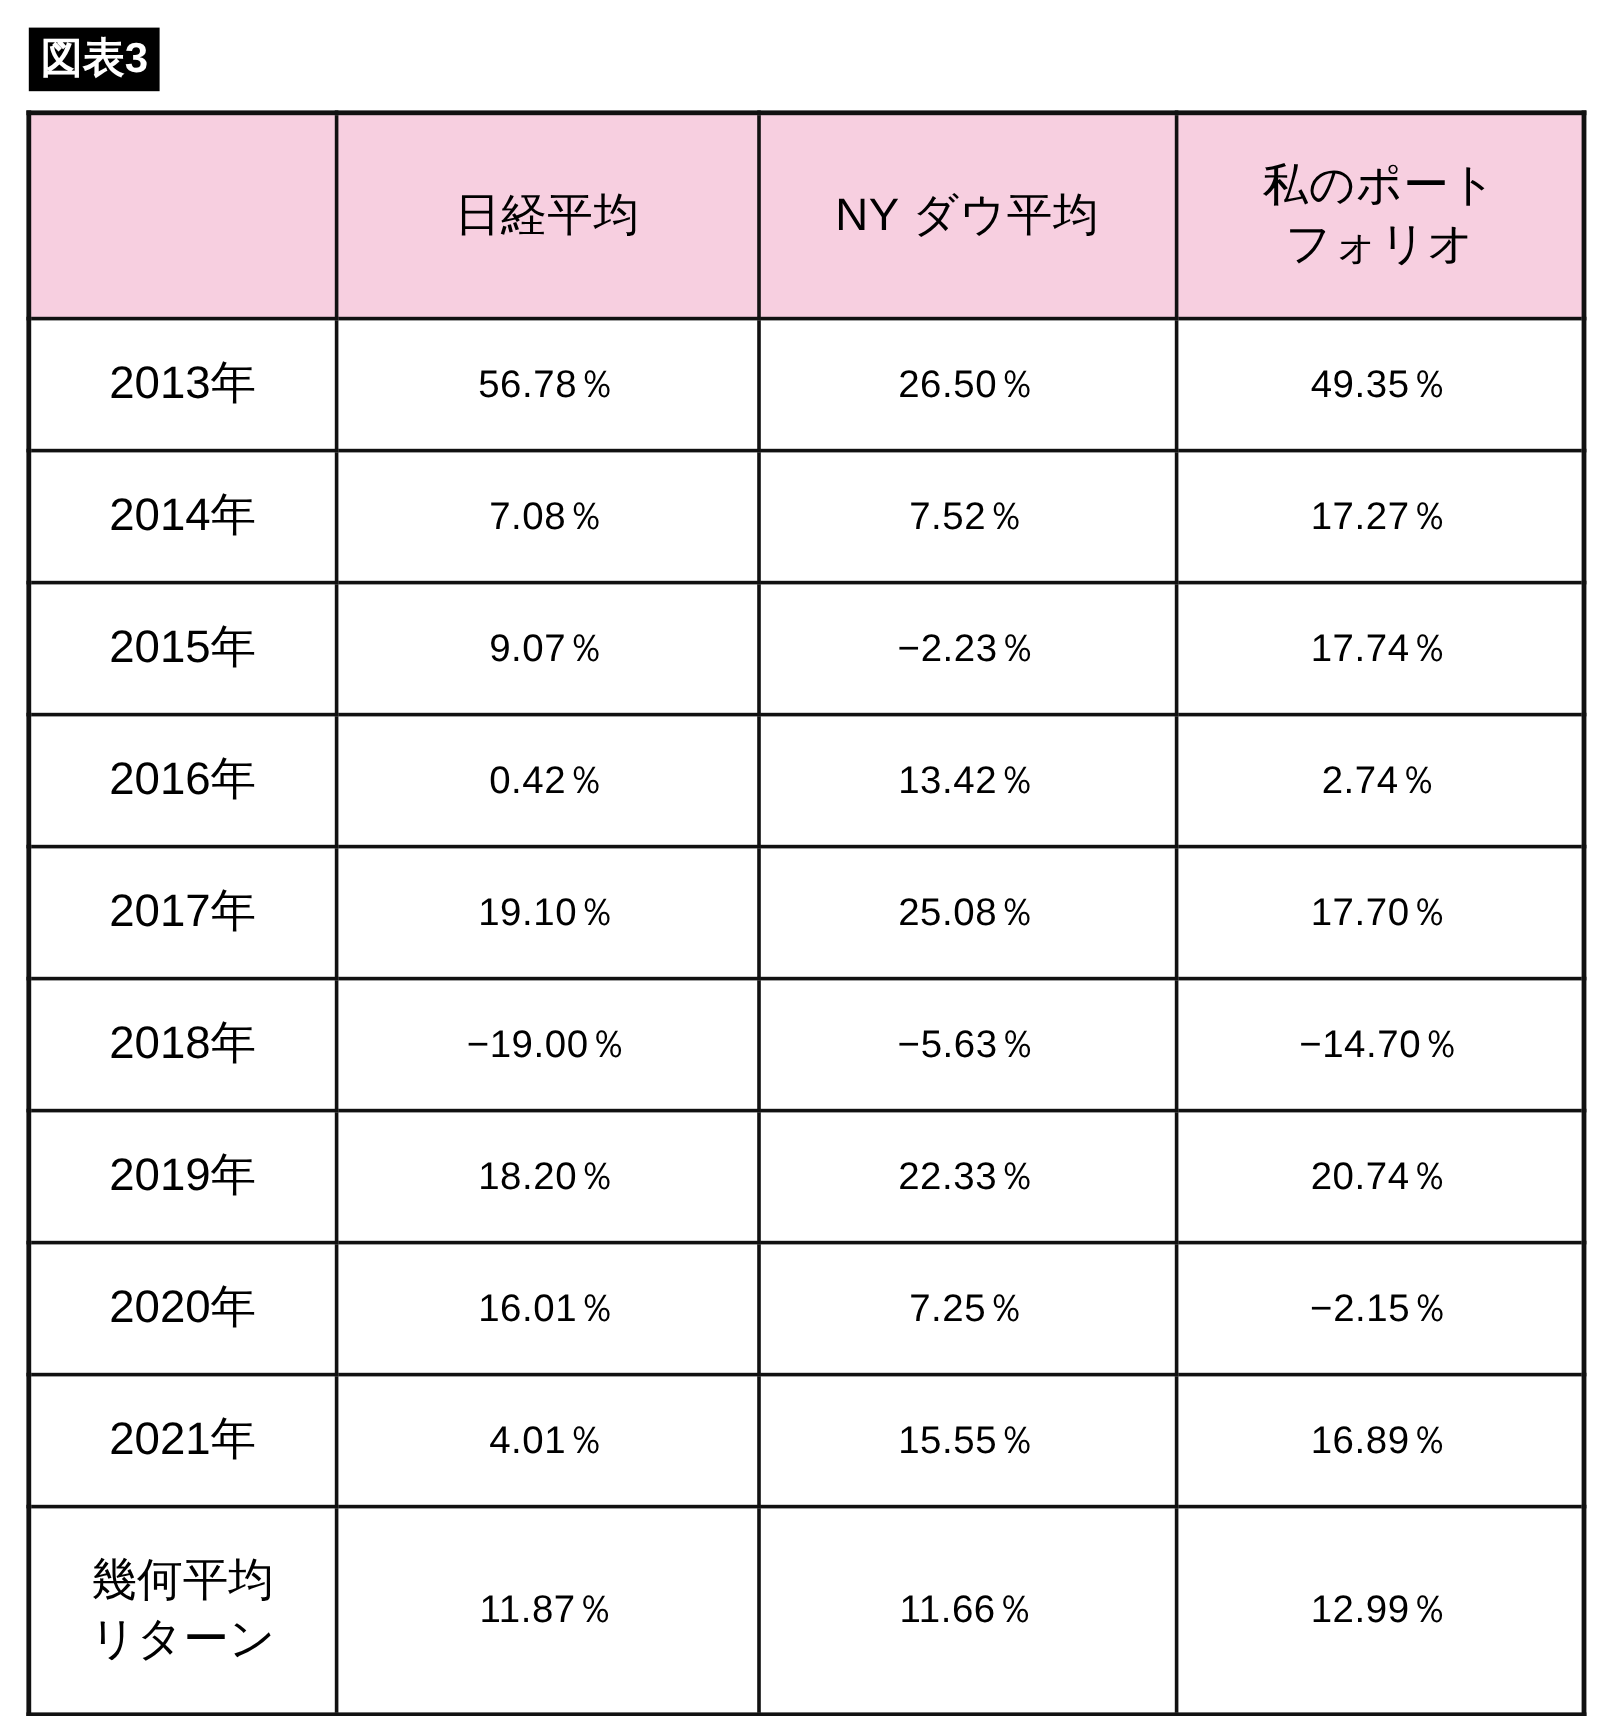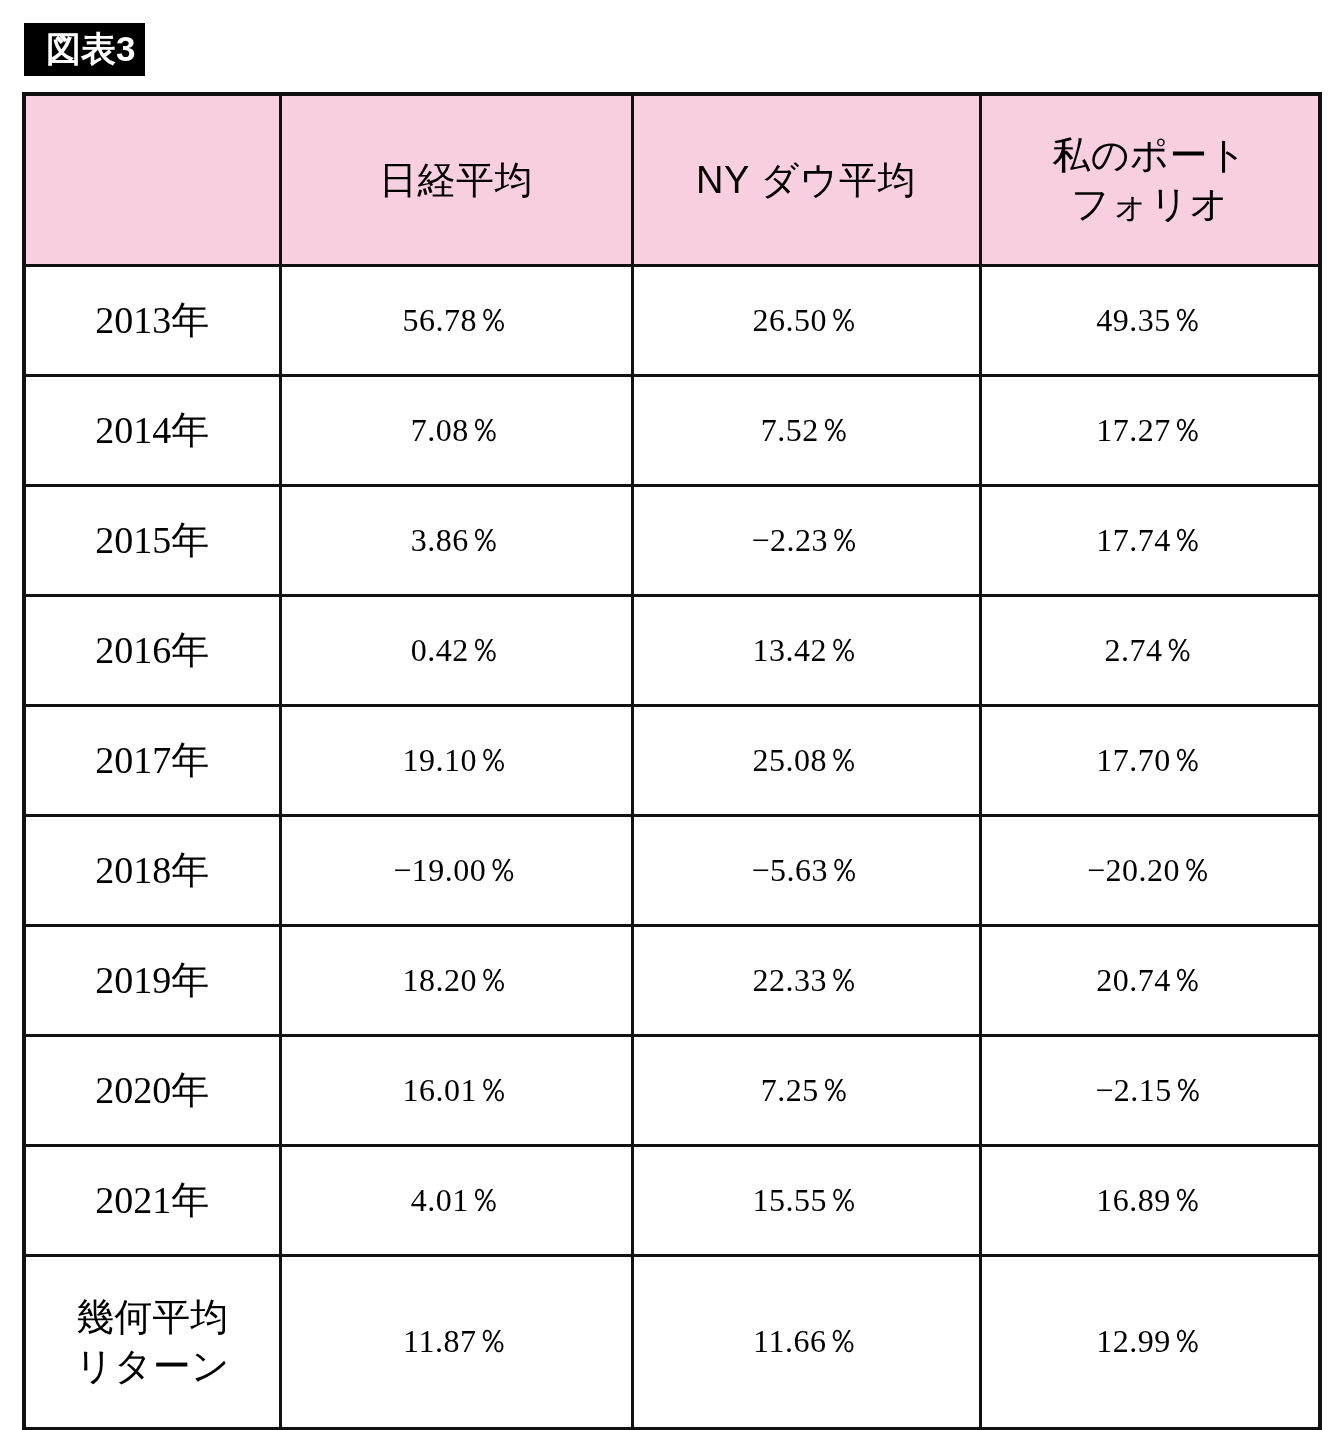--- a/index.html
+++ b/index.html
@@ -30,21 +30,21 @@
     gap: 14px;
     height: 62px;
     padding-left: 4px;
   }
   .title-badge {
     background: #000000;
     color: #ffffff;
     font-size: 35px;
     font-weight: bold;
     line-height: 1;
-    padding: 8px 10px 10px 22px;
+    padding: 8px 10px 10px 10px;
     letter-spacing: 0px;
     white-space: nowrap;
   }
   .title-text {
     font-size: 38px;
     font-weight: bold;
     line-height: 1;
     letter-spacing: -0.5px;
     white-space: nowrap;
   }
@@ -85,21 +85,20 @@
   thead th.corner {
     background: #f7cfe0;
   }
   thead th .hdr-line {
     display: block;
   }
 
   tbody td {
     height: 107px;
     background: #ffffff;
-    font-family: Liberation Serif, serif;
   }
   tbody tr.last-row td {
     height: 170px;
   }
   tbody td.year {
     font-size: 38px;
     letter-spacing: 0px;
   }
   tbody td.year .yr-line {
     display: block;
@@ -161,21 +160,21 @@
           </td>
           <td class="val">7.08％</td>
           <td class="val">7.52％</td>
           <td class="val">17.27％</td>
         </tr>
 
         <tr>
           <td class="year">
             <span class="yr-line">2015年</span>
           </td>
-          <td class="val">3.86％</td>
+          <td class="val">9.07％</td>
           <td class="val">−2.23％</td>
           <td class="val">17.74％</td>
         </tr>
 
         <tr>
           <td class="year">
             <span class="yr-line">2016年</span>
           </td>
           <td class="val">0.42％</td>
           <td class="val">13.42％</td>
@@ -190,21 +189,21 @@
           <td class="val">25.08％</td>
           <td class="val">17.70％</td>
         </tr>
 
         <tr>
           <td class="year">
             <span class="yr-line">2018年</span>
           </td>
           <td class="val">−19.00％</td>
           <td class="val">−5.63％</td>
-          <td class="val">−20.20％</td>
+          <td class="val">−14.70％</td>
         </tr>
 
         <tr>
           <td class="year">
             <span class="yr-line">2019年</span>
           </td>
           <td class="val">18.20％</td>
           <td class="val">22.33％</td>
           <td class="val">20.74％</td>
         </tr>

